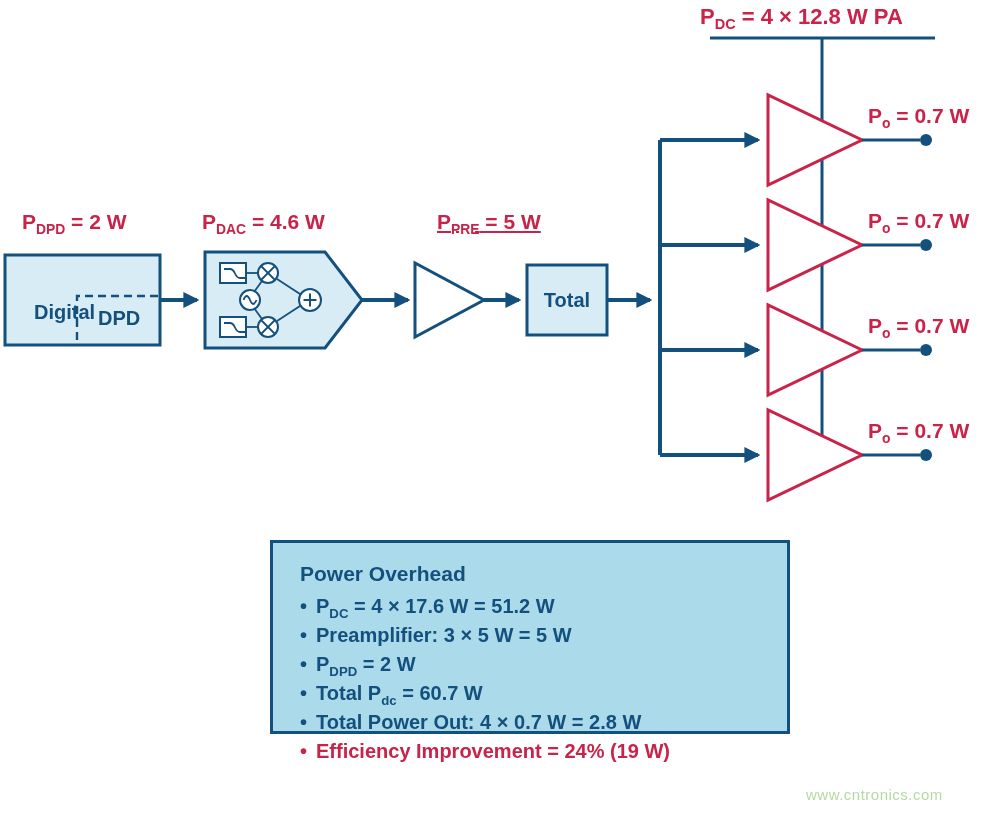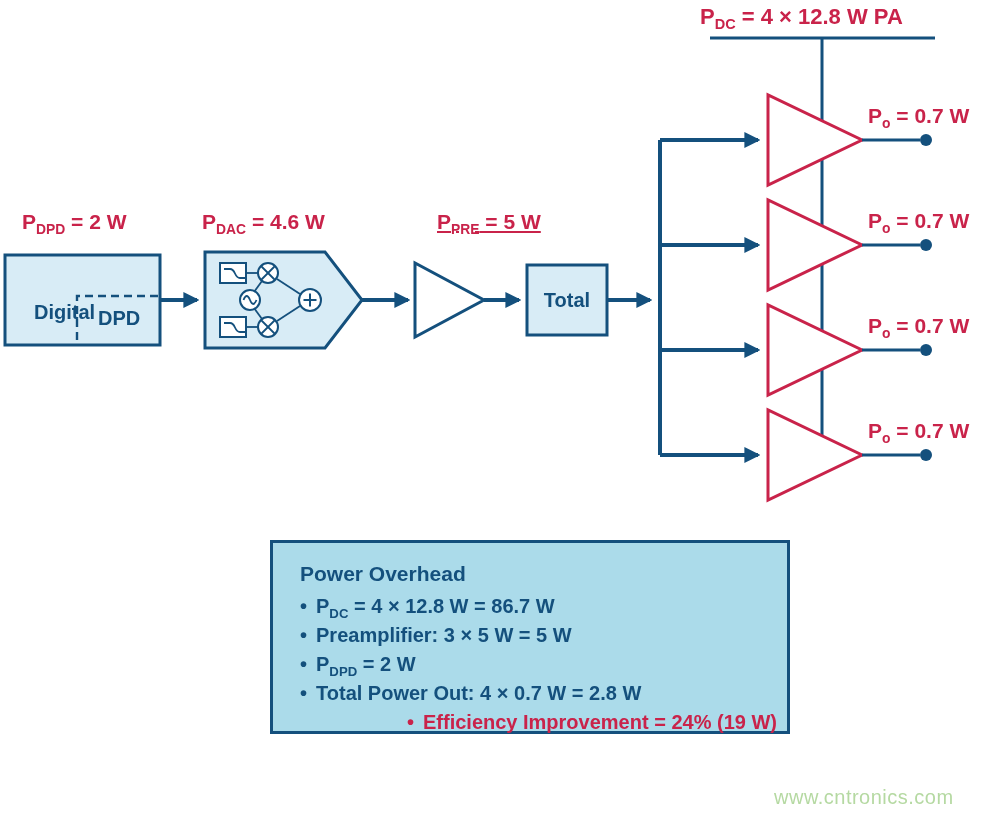--- a/index.html
+++ b/index.html
@@ -26,24 +26,24 @@
   .white-shape { fill:#ffffff; stroke: var(--blue, #14507d); stroke-width:2; }
   .amp-shape   { fill:#ffffff; stroke: var(--blue, #14507d); stroke-width:3; }
   .red-tri     { fill:#ffffff; stroke: var(--red, #c9234a); stroke-width:3; stroke-linejoin:miter; }
   .dashed      { stroke: var(--blue, #14507d); stroke-width:2.4; fill:none; stroke-dasharray:8 5; }
 
   .info-box { position:absolute; left:230px; top:540px; width:520px; height:194px;
               background: var(--info-fill, #abdbea); border:3px solid var(--blue, #14507d);
               padding:19px 10px 0 27px; color: var(--blue, #14507d); margin-left: 40px; }
   .info-title { font-size:21px; font-weight:700; margin-bottom:6px; }
   .info-line  { font-size:20px; font-weight:700; line-height:29px; white-space:nowrap; }
-  .info-line.red { color: var(--red, #c9234a); text-align: right; }
+  .info-line.red { color: var(--red, #c9234a); }
   .bullet { margin-right:9px; }
 
-  .watermark { position:absolute; left:774px; top:786px; font-size:20px;
+  .watermark { position:absolute; left:806px; top:786px; font-size:15px;
                color: var(--watermark, #b5d9a2); letter-spacing:0.5px; }
 </style>
 </head>
 <body>
 
 <div class="canvas">
 
   <svg class="diagram-svg" width="996" height="813" viewBox="0 0 996 813">
     <defs>
       <marker id="ah" viewBox="0 0 10 10" refX="8.5" refY="5" markerWidth="4" markerHeight="4" orient="auto">
@@ -168,27 +168,30 @@
     <span>P</span><sub>o</sub><span> = 0.7 W</span>
   </div>
   <div class="lbl red-text f21" style="left:868px; top:419px;">
     <span>P</span><sub>o</sub><span> = 0.7 W</span>
   </div>
 
   <div class="info-box">
     <div class="info-title">Power Overhead</div>
 
     <div class="info-line">
-      <span class="bullet">•</span><span>P</span><sub>DC</sub><span> = 4 × 12.8 W = 86.7 W</span>
+      <span class="bullet">•</span><span>P</span><sub>DC</sub><span> = 4 × 17.6 W = 51.2 W</span>
     </div>
     <div class="info-line">
       <span class="bullet">•</span><span>Preamplifier: 3 × 5 W = 5 W</span><sub></sub><span></span>
     </div>
     <div class="info-line">
       <span class="bullet">•</span><span>P</span><sub>DPD</sub><span> = 2 W</span>
+    </div>
+    <div class="info-line">
+      <span class="bullet">•</span><span>Total P</span><sub>dc</sub><span> = 60.7 W</span>
     </div>
     <div class="info-line">
       <span class="bullet">•</span><span>Total Power Out: 4 × 0.7 W = 2.8 W</span><sub></sub><span></span>
     </div>
     <div class="info-line red">
       <span class="bullet">•</span><span>Efficiency Improvement = 24% (19 W)</span><sub></sub><span></span>
     </div>
   </div>
 
   <div class="watermark">www.cntronics.com</div>

